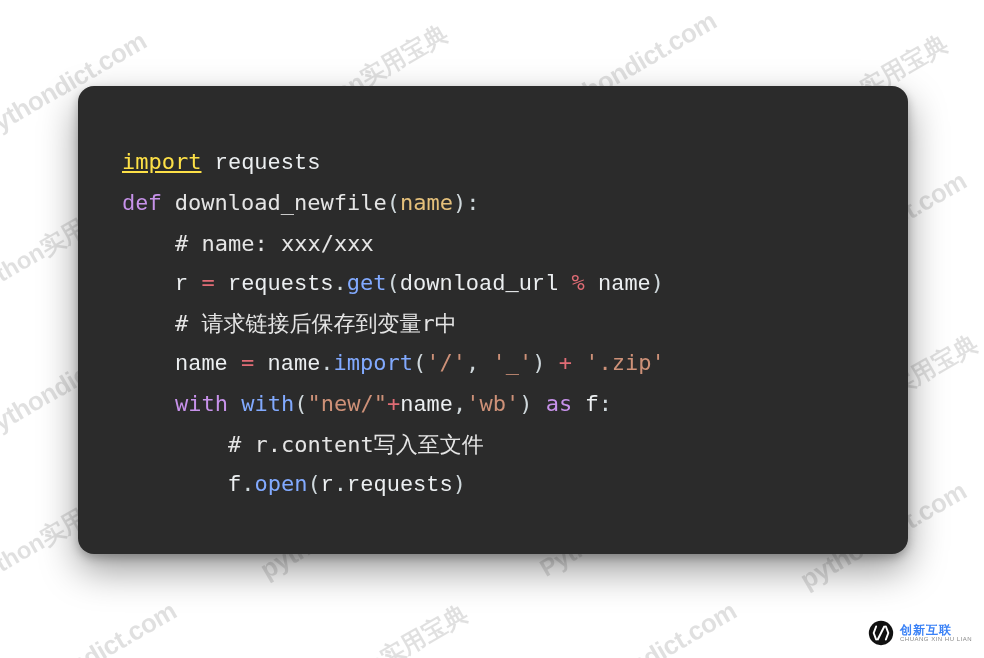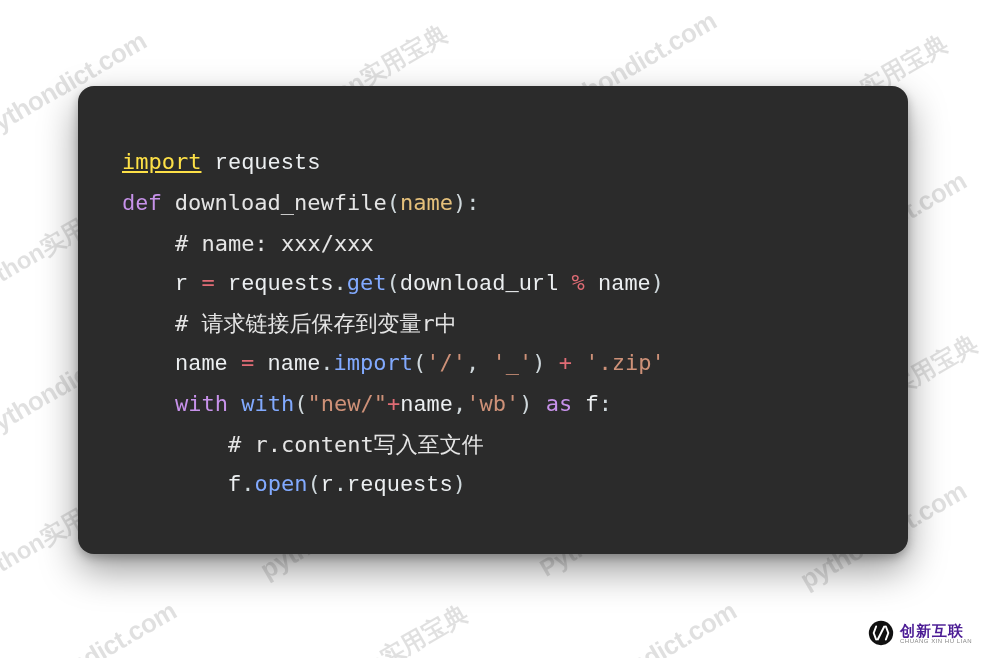--- a/index.html
+++ b/index.html
@@ -81,24 +81,24 @@
   .footer-logo svg {
     width: 26px;
     height: 26px;
   }
   .footer-logo .logo-text {
     display: flex;
     flex-direction: column;
     line-height: 1;
   }
   .footer-logo .cn {
-    font-size: 15px;
+    font-size: 12px;
     font-weight: bold;
-    color: #4c1d95;
-    font-family: Liberation Sans, sans-serif;
+    color: #3b82f6;
+    font-family: Liberation Serif, serif;
     letter-spacing: 1px;
   }
   .footer-logo .en {
     font-size: 6px;
     color: #888;
     font-family: sans-serif;
     letter-spacing: 0.5px;
   }
 </style>
 </head>

